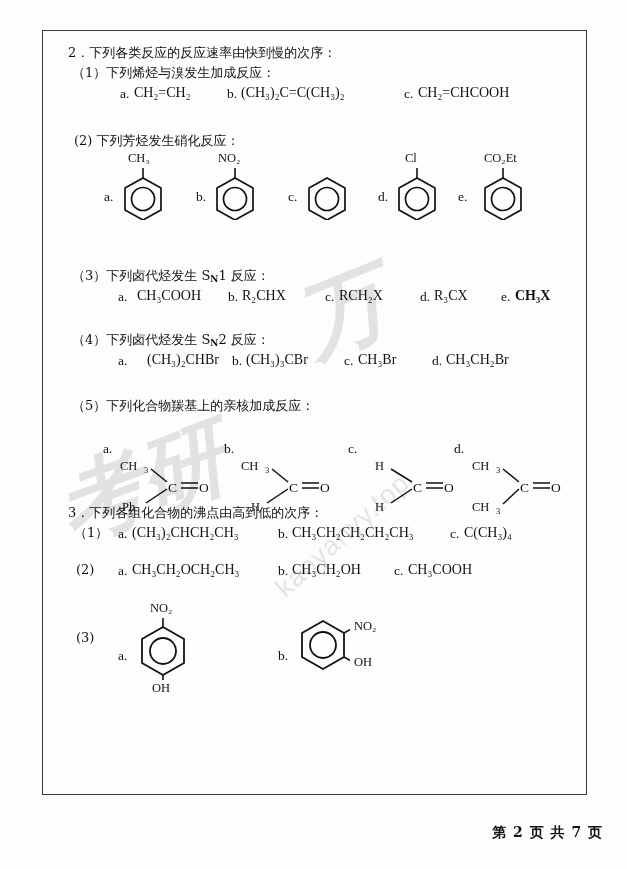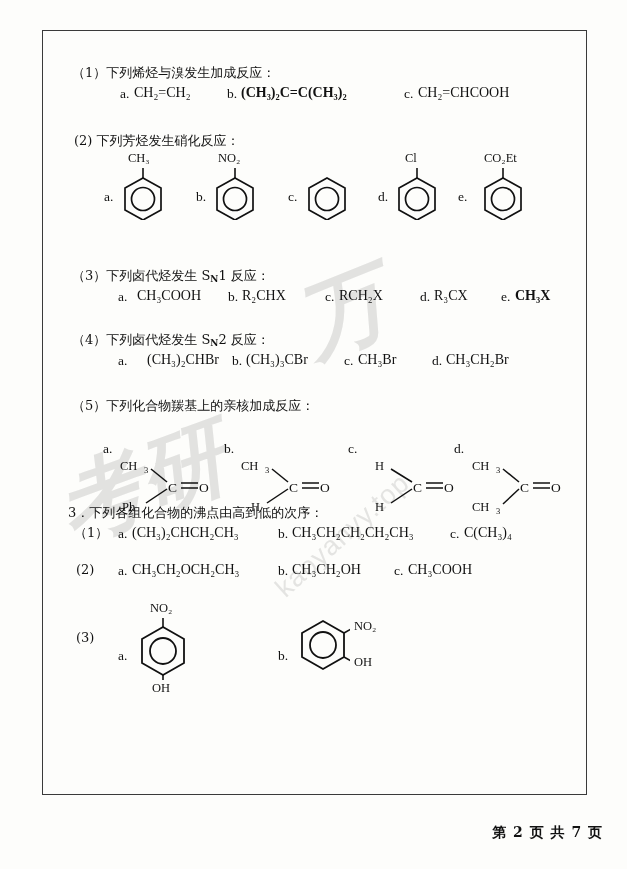--- a/index.html
+++ b/index.html
@@ -112,26 +112,27 @@
   <div class="wm-layer">
     <div class="wm-cjk w1">万</div>
     <div class="wm-cjk w2">考研</div>
     <div class="wm-url">kaoyanyy.top</div>
   </div>
 
   <div class="frame"></div>
 
   <div class="content">
 
+    <div class="line cjk" style="left:68px; top:45px;">2．下列各类反应的反应速率由快到慢的次序：</div>
 
     <div class="line cjk" style="left:72px; top:65px;">（1）下列烯烃与溴发生加成反应：</div>
     <div class="line lbl" style="left:120px; top:86px;">a.</div>
     <div class="line formula" style="left:134px; top:85px;">CH₂=CH₂</div>
     <div class="line lbl" style="left:227px; top:86px;">b.</div>
-    <div class="line formula" style="left:241px; top:85px;font-weight:bold;">(CH₃)₂C=C(CH₃)₂</div>
+    <div class="line formula" style="left:241px; top:85px;">(CH₃)₂C=C(CH₃)₂</div>
     <div class="line lbl" style="left:404px; top:86px;">c.</div>
     <div class="line formula" style="left:418px; top:85px;">CH₂=CHCOOH</div>
 
     <div class="line cjk" style="left:74px; top:133px;">(2) 下列芳烃发生硝化反应：</div>
 
     <div class="sub-top" style="left:128px; top:151px;">CH₃</div>
     <div class="line lbl" style="left:104px; top:189px;">a.</div>
     <div class="ring" style="left:120px; top:168px;">
       <svg width="46" height="52" viewBox="0 0 46 52">
         <line x1="23" y1="0" x2="23" y2="10" stroke="#111" stroke-width="1.6"></line>

